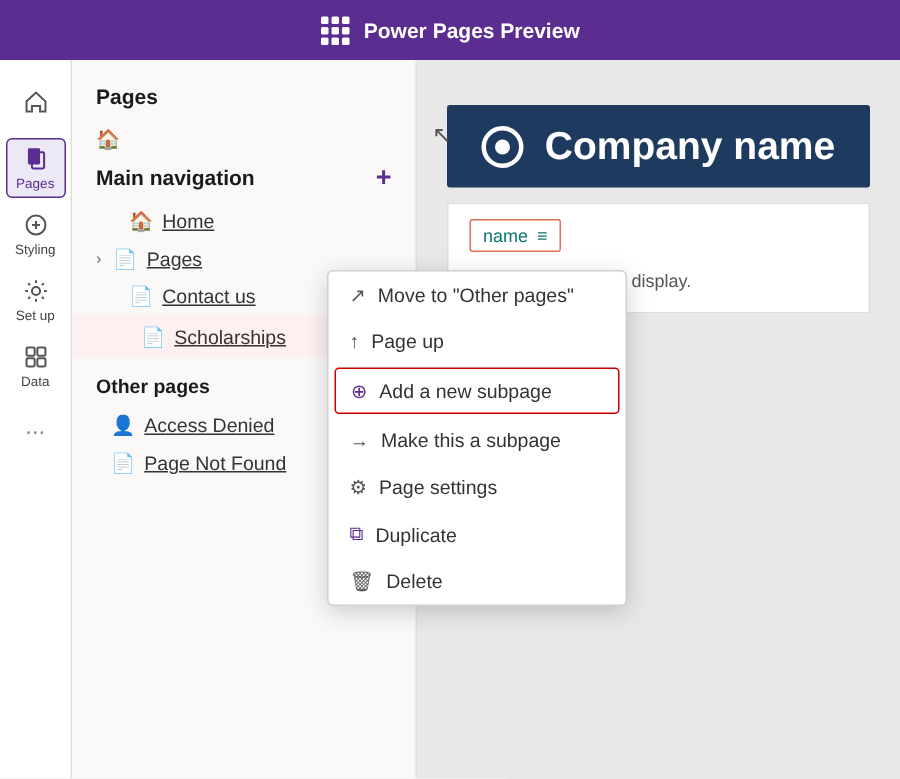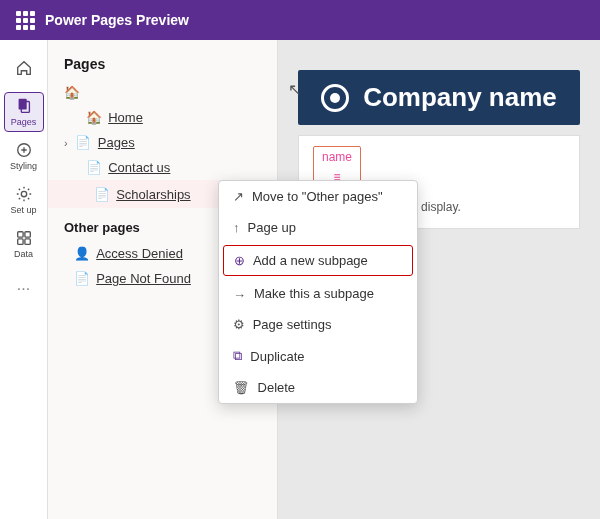--- a/index.html
+++ b/index.html
@@ -7,20 +7,21 @@
 
     
     .topbar {
       background: #5c2d91;
       height: 40px;
       display: flex;
       align-items: center;
       padding: 0 16px;
       gap: 10px;
       color: white;
+      justify-content: center;
     }
     .topbar-grid-icon { display: grid; grid-template-columns: repeat(3,5px); gap: 2px; }
     .topbar-grid-icon span { width: 5px; height: 5px; background: white; display: block; border-radius: 1px; }
     .topbar-title { font-size: 14px; font-weight: 600; color: white; }
 
     
     .layout { display: flex; height: calc(519px - 40px); }
 
     
     .left-nav {
@@ -190,24 +191,23 @@
       margin: 0 20px;
       padding: 10px 14px;
       border: 1px solid #ddd;
     }
     .preview-field {
       display: inline-flex;
       align-items: center;
       gap: 6px;
       border: 1px solid #e07050;
       padding: 3px 8px;
-      color: #ec4899;
+      color: #0f766e;
       font-size: 12px;
       border-radius: 2px;
-      flex-direction: column;
     }
     .preview-table-msg {
       margin-top: 8px;
       font-size: 12px;
       color: #555;
       padding: 4px 0;
     }
   </style>
 </head>
 <body>
@@ -270,20 +270,24 @@
 
   <div class="sidebar">
     <div class="sidebar-section-header">
       <span>Pages</span>
     </div>
 
     <div class="sidebar-item">
       <span class="icon">🏠</span>
     </div>
 
+    <div class="sidebar-section-header" style="padding-top:4px;">
+      <span>Main navigation</span>
+      <span class="add-btn">+</span>
+    </div>
 
     <div class="sidebar-item">
       <span style="width:16px"></span>
       <span class="icon">🏠</span>
       <span class="sidebar-item-text">Home</span>
     </div>
 
     <div class="sidebar-item">
       <span class="chevron">›</span>
       <span class="icon">📄</span>

